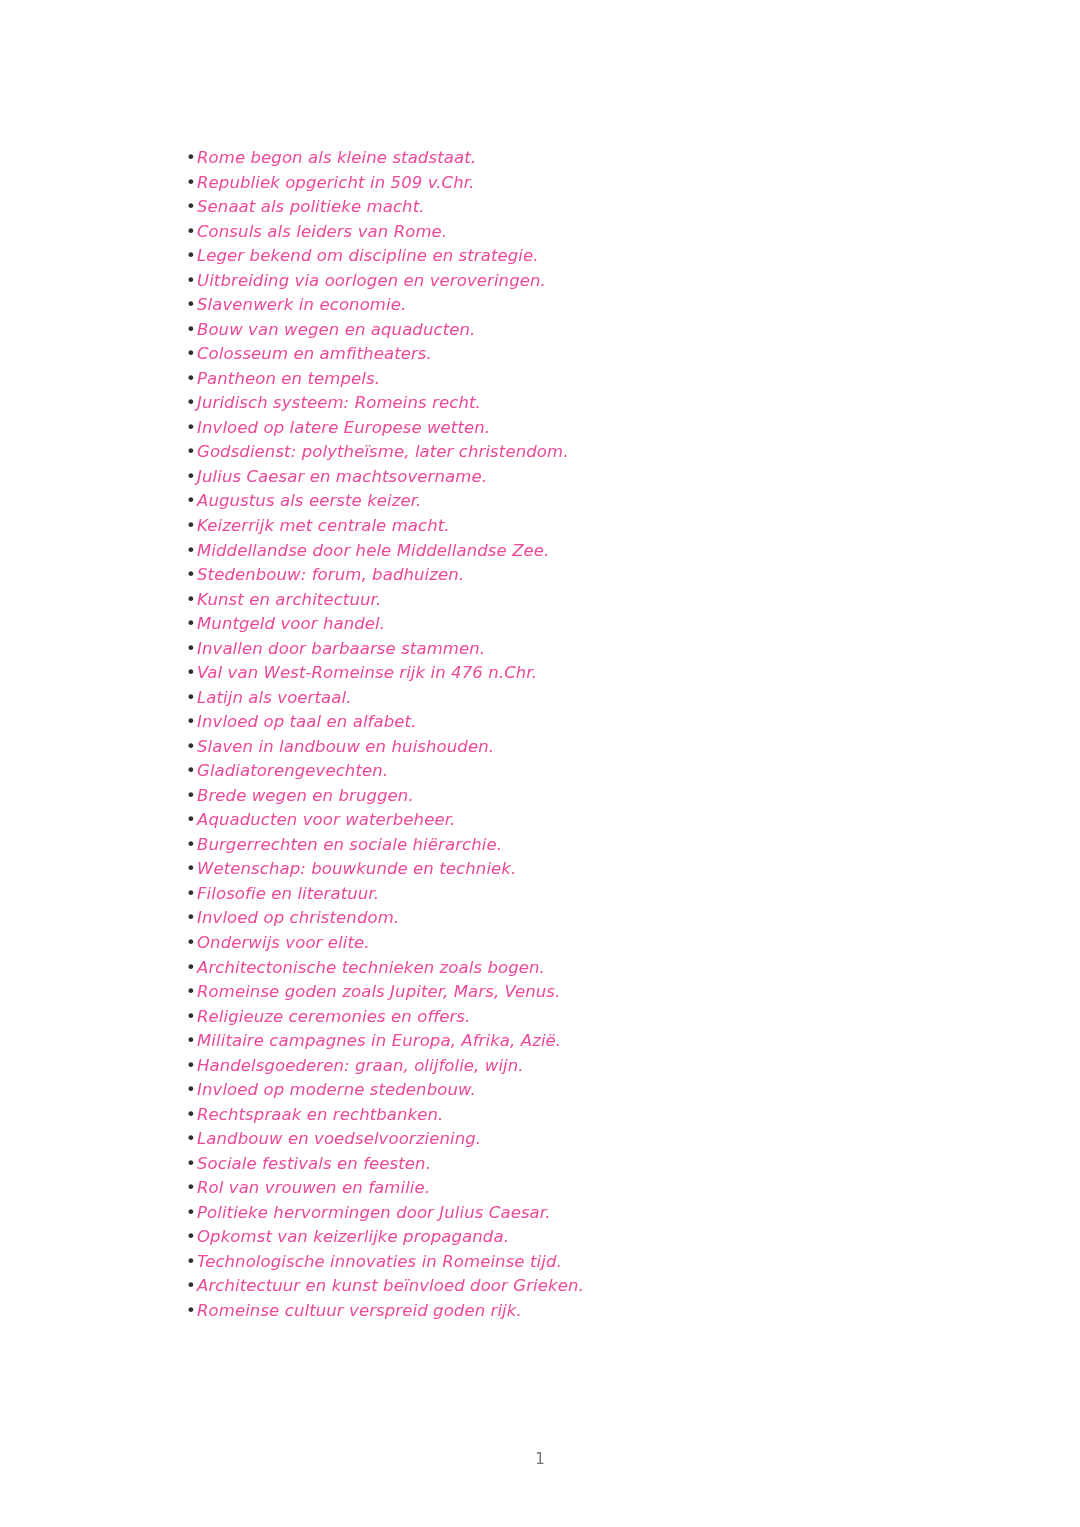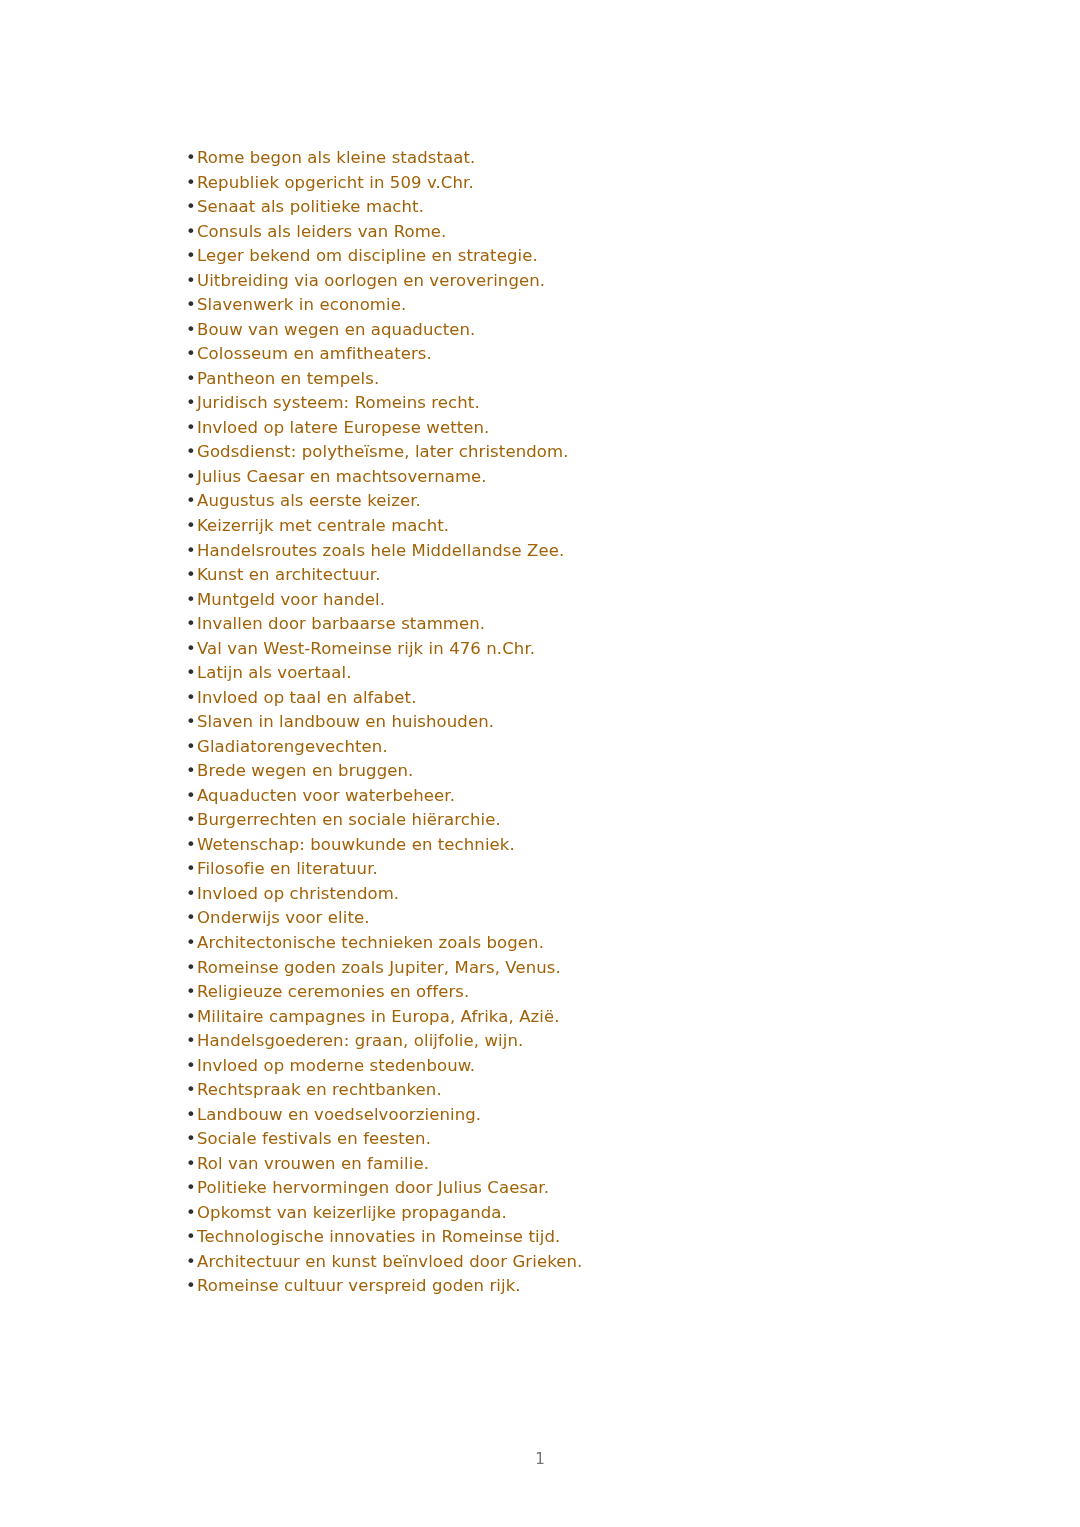--- a/index.html
+++ b/index.html
@@ -32,21 +32,22 @@
     color: #2f2f2f;
     white-space: nowrap;
     letter-spacing: 0.1px;
   }
   .bullet {
     display: inline-block;
     width: 11px;
     color: #2f2f2f;
   }
   .item-text {
-    color: #a16207;
+    color: #ec4899;
+    font-style: italic;
   }
   .page-footer {
     position: absolute;
     top: 1450px;
     left: 0;
     width: 100%;
     text-align: center;
     font-size: 15px;
     line-height: 18px;
     color: #757575;
@@ -117,23 +118,26 @@
 
       <div class="bullet-line">
         <span class="bullet">•</span><span class="item-text">Augustus als eerste keizer.</span>
       </div>
 
       <div class="bullet-line">
         <span class="bullet">•</span><span class="item-text">Keizerrijk met centrale macht.</span>
       </div>
 
       <div class="bullet-line">
-        <span class="bullet">•</span><span class="item-text">Handelsroutes zoals hele Middellandse Zee.</span>
-      </div>
-
+        <span class="bullet">•</span><span class="item-text">Middellandse door hele Middellandse Zee.</span>
+      </div>
+
+      <div class="bullet-line">
+        <span class="bullet">•</span><span class="item-text">Stedenbouw: forum, badhuizen.</span>
+      </div>
 
       <div class="bullet-line">
         <span class="bullet">•</span><span class="item-text">Kunst en architectuur.</span>
       </div>
 
       <div class="bullet-line">
         <span class="bullet">•</span><span class="item-text">Muntgeld voor handel.</span>
       </div>
 
       <div class="bullet-line">

